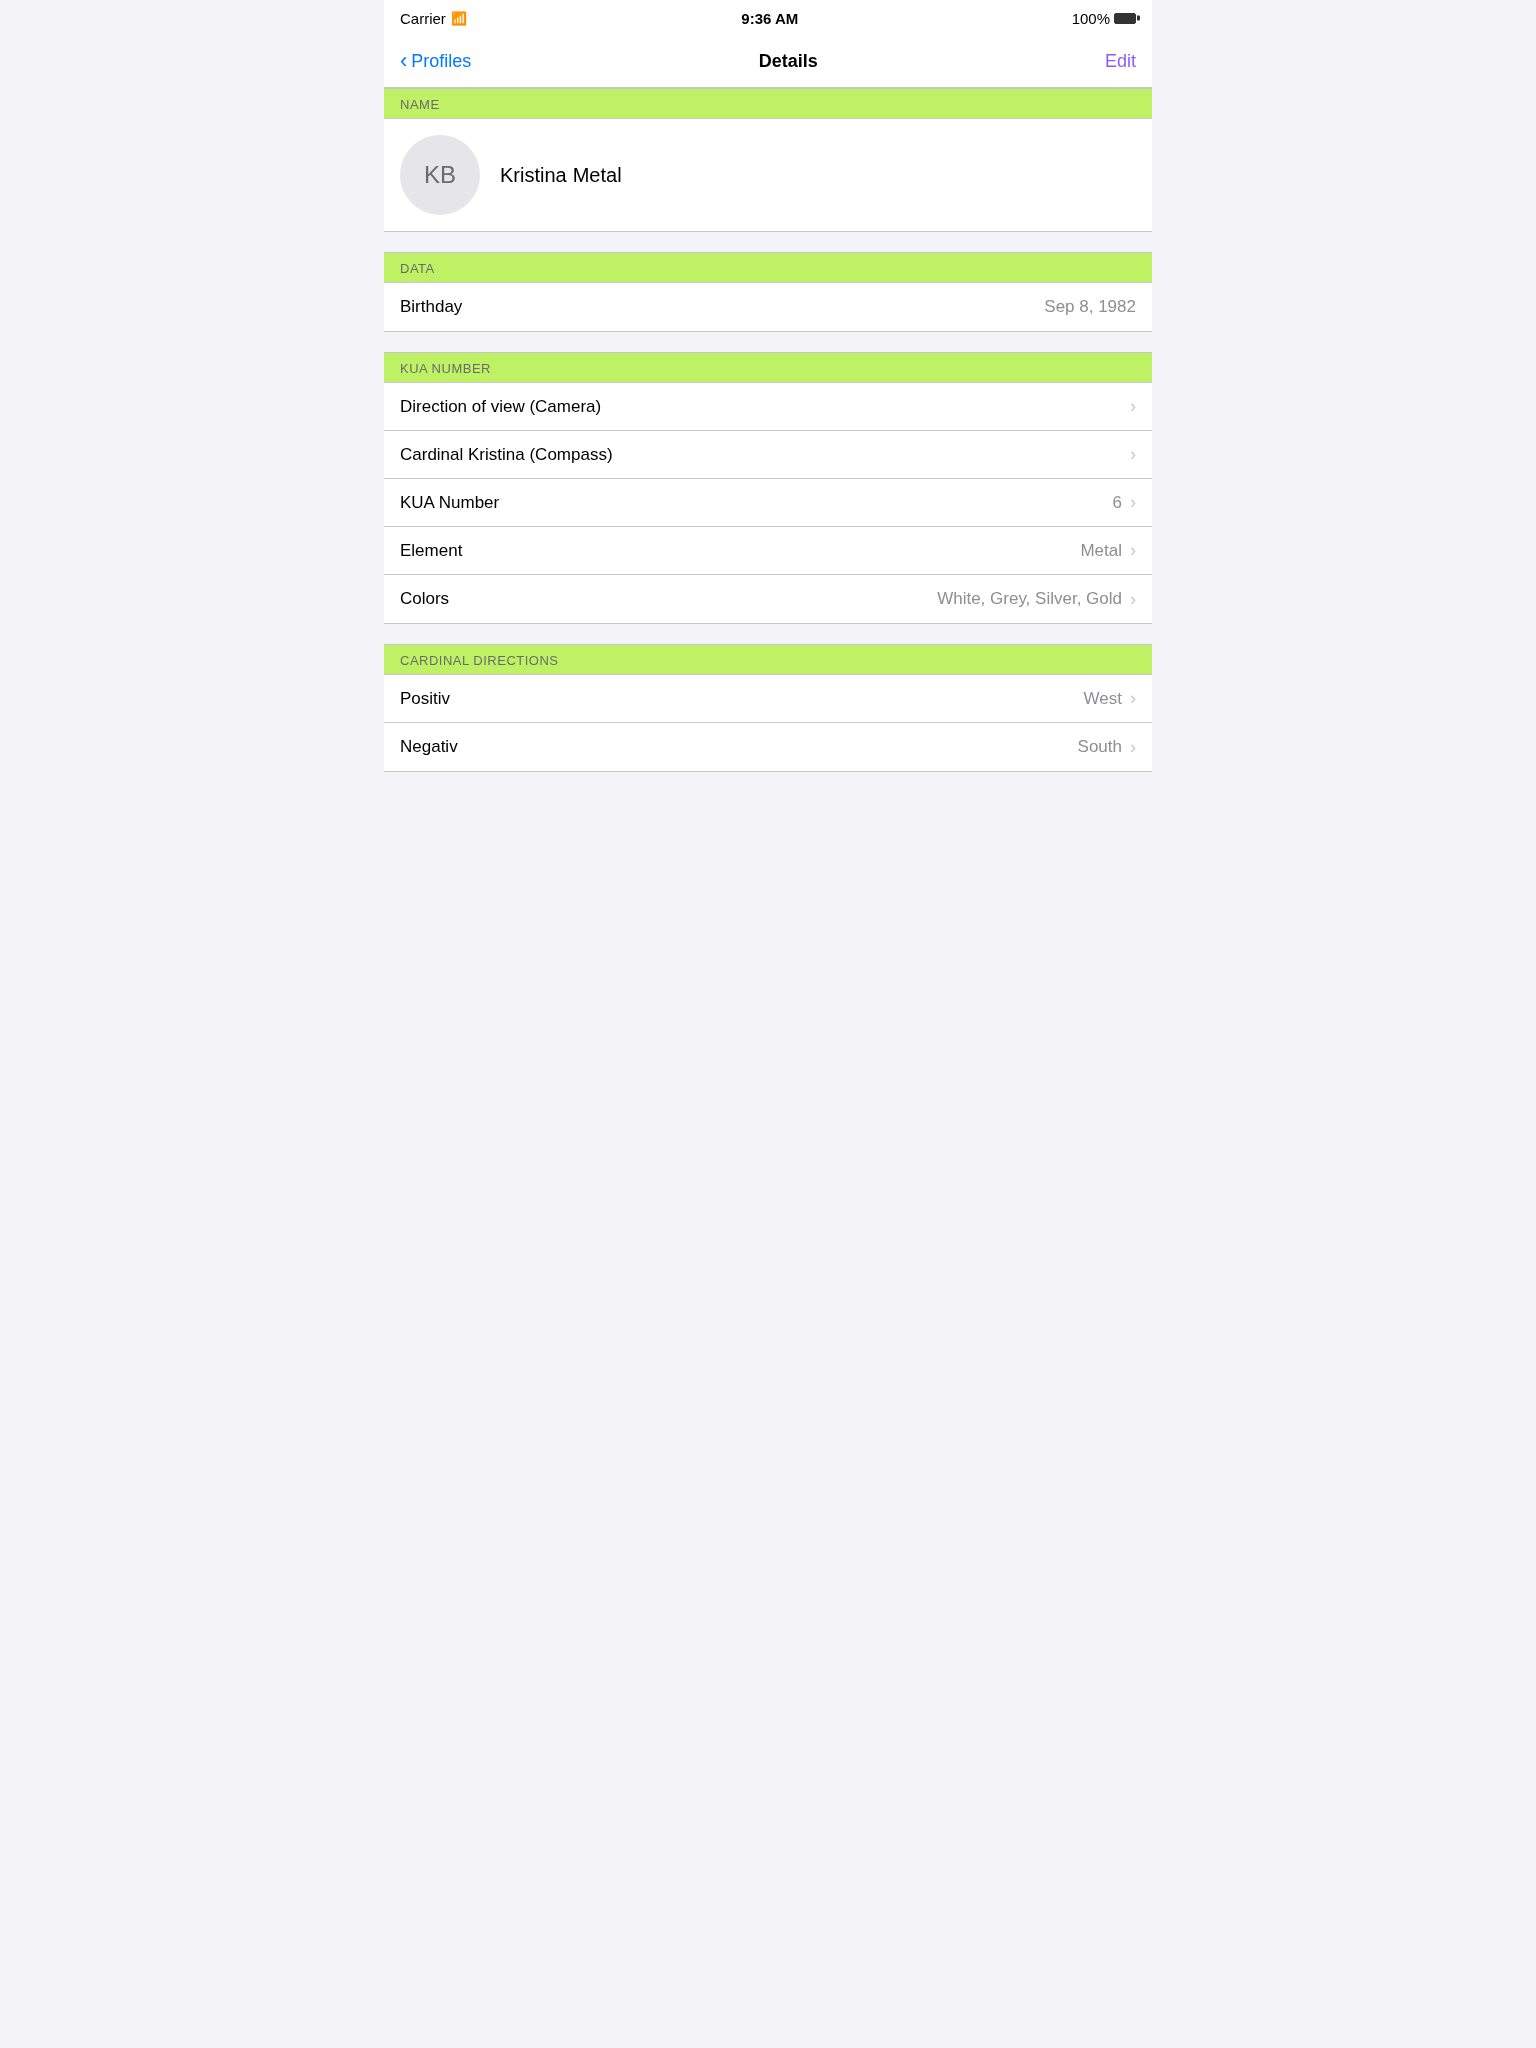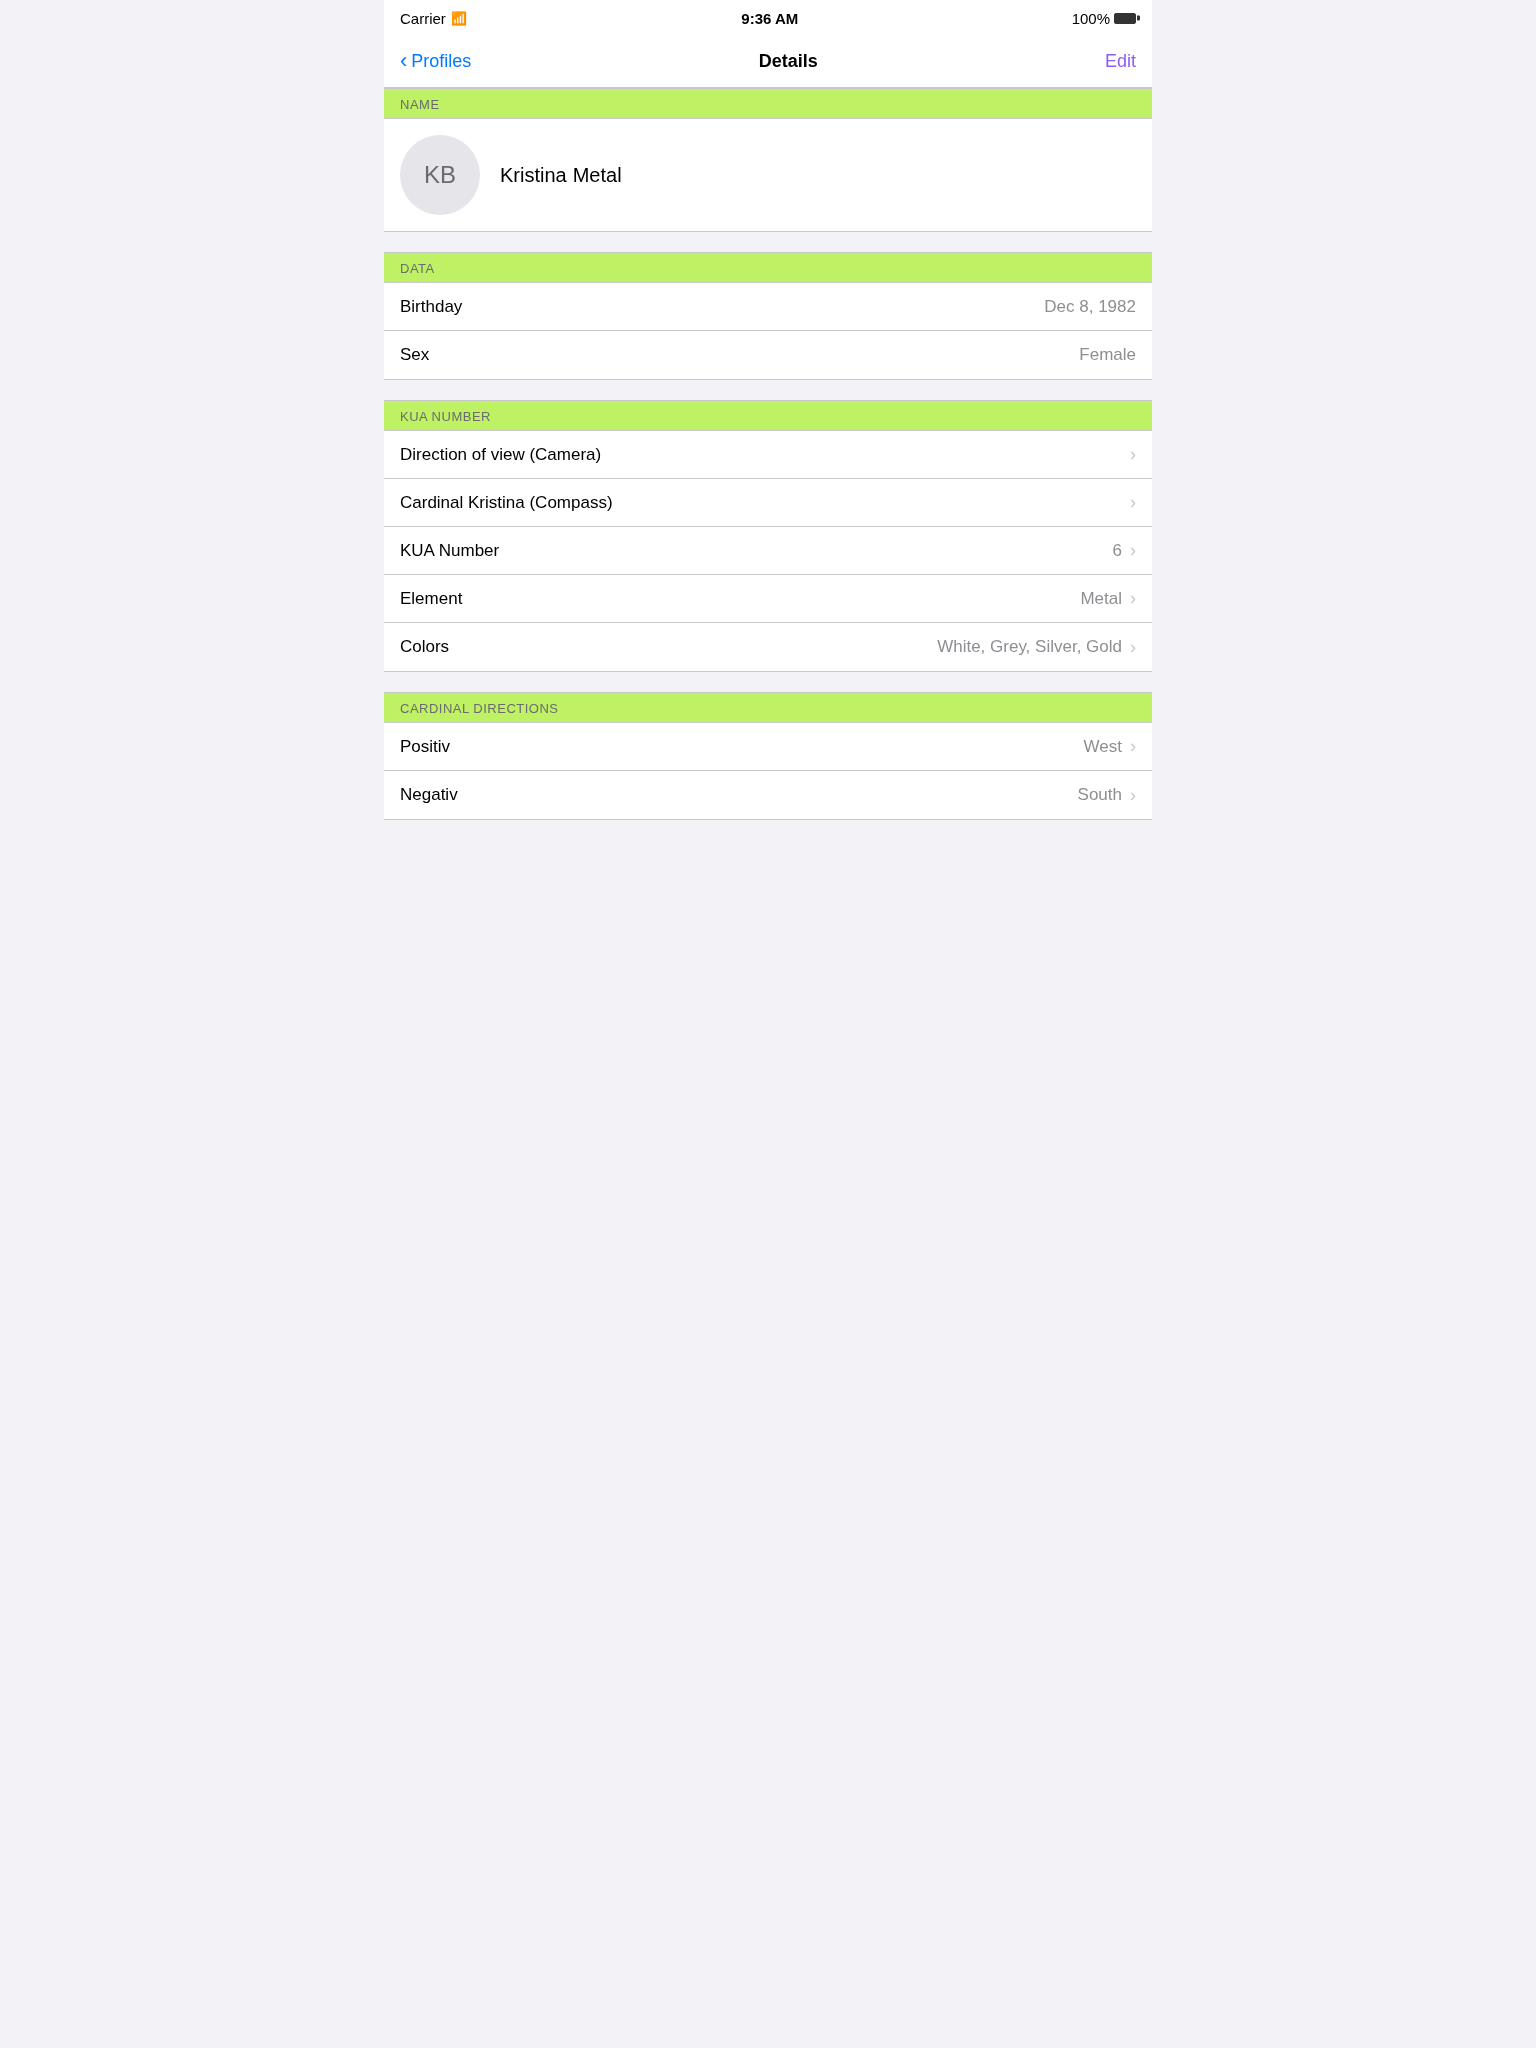--- a/index.html
+++ b/index.html
@@ -217,27 +217,21 @@
 <div class="spacer"></div>
 
 <div class="section-header">
   <span>DATA</span>
 </div>
 
 <div class="section-content">
   <div class="row-item">
     <span class="row-label">Birthday</span>
     <div class="row-value-container">
-      <span class="row-value">Dec 8, 1982</span>
-    </div>
-  </div>
-  <div class="row-item">
-    <span class="row-label">Sex</span>
-    <div class="row-value-container">
-      <span class="row-value">Female</span>
+      <span class="row-value">Sep 8, 1982</span>
     </div>
   </div>
 </div>
 
 <div class="spacer"></div>
 
 <div class="section-header">
   <span>KUA NUMBER</span>
 </div>
 

